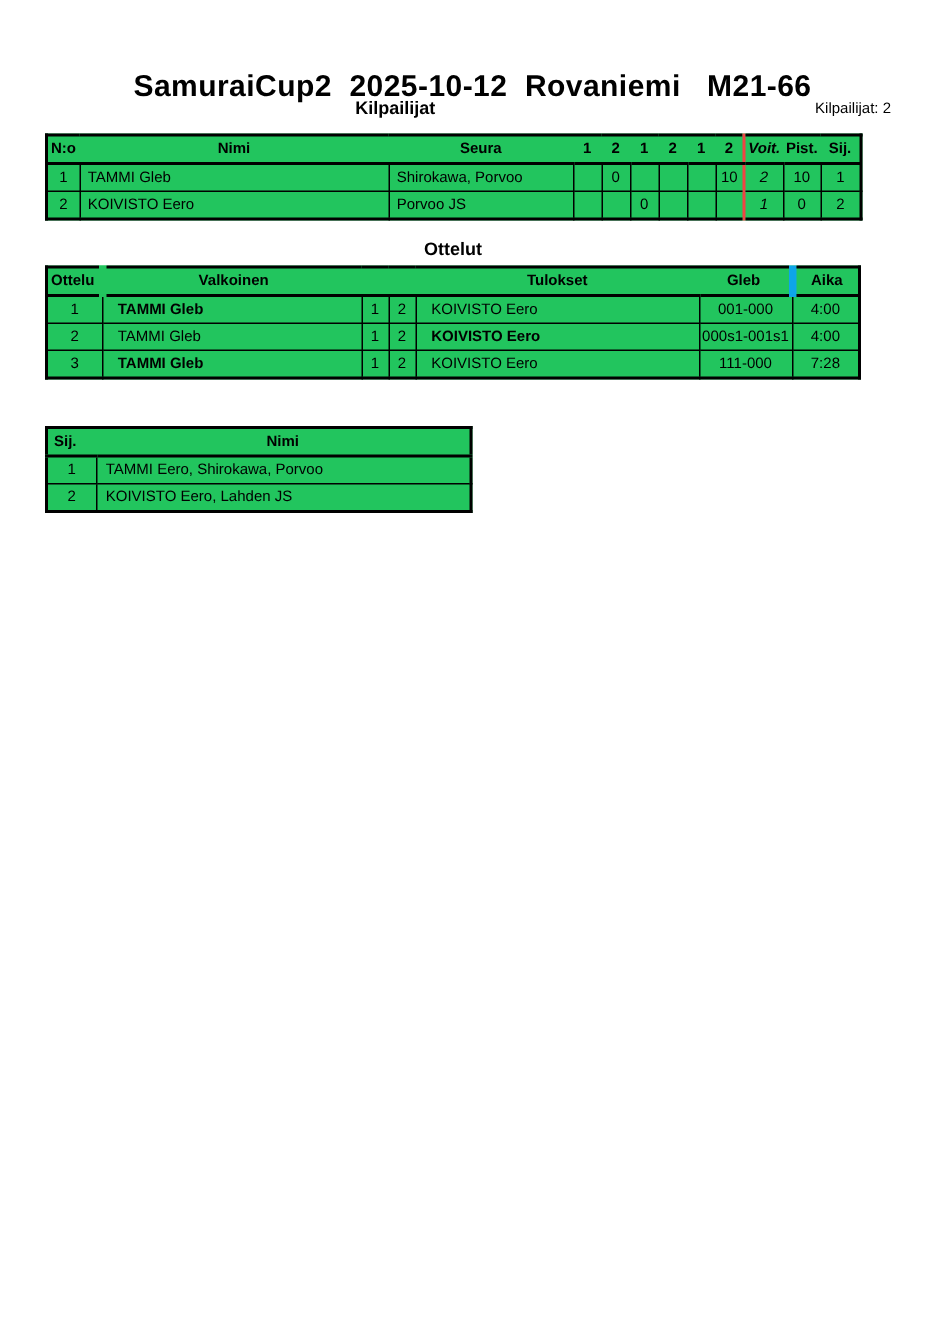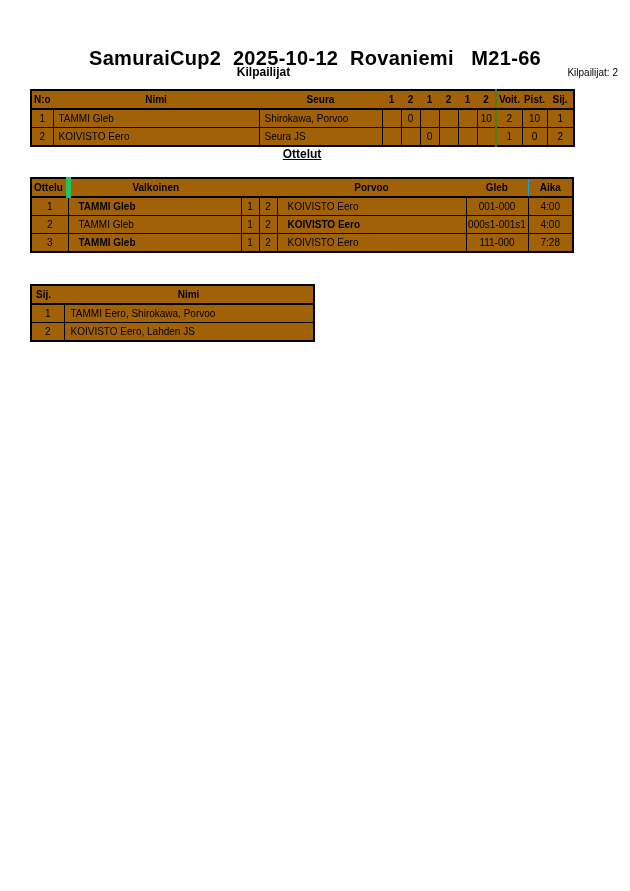--- a/index.html
+++ b/index.html
@@ -11,47 +11,47 @@
   .title {
     position:absolute; top:50px; left:0; width:630px; text-align:center;
     font-size:20px; font-weight:bold; line-height:16px; white-space:pre;
     letter-spacing:0.3px;
   }
   .section-label {
     position:absolute; font-size:12px; font-weight:bold; line-height:12px;
     text-align:center;
   }
   .lbl-competitors { top:66px; left:30px; width:467px; }
-  .lbl-matches    { top:148px; left:30px; width:544px;text-decoration:underline; }
+  .lbl-matches    { top:160px; left:30px; width:544px; }
   .lbl-results    { top:266px; left:30px; width:287px; }
   .count-label {
-    position:absolute; top:67px; right:12px; font-size:10px; line-height:12px;
+    position:absolute; top:67px; right:36px; font-size:10px; line-height:12px;
     font-weight:normal;
   }
   table.sheet {
     position:absolute; border-collapse:collapse; table-layout:fixed;
-    border:2px solid #000; background:#a16207;
+    border:2px solid #000; background:#22c55e;
   }
   table.sheet th, table.sheet td {
     font-size:10px; height:17px; line-height:17px; padding:0;
     text-align:center; overflow:hidden; white-space:nowrap;
   }
   table.sheet thead th { border:0 solid #000; border-bottom:2px solid #000; font-weight:bold; }
   table.sheet tbody td { border:1px solid #000; font-weight:normal; }
 
   
   #t1 { top:89px; left:30px; }
   #t1 .h-no { text-align:left; padding-left:2px; }
   #t1 .c-name, #t1 .c-club { text-align:left; padding-left:5px; }
-  #t1 .sep { border-left:2px solid #4d7c0f; }
+  #t1 .sep { border-left:2px solid #ef4444;font-style:italic; }
 
   
   #t2 { top:177px; left:30px; }
   #t2 .h-match { text-align:left; padding-left:2px; border-right:5px solid #22c55e; }
-  #t2 .h-time { border-left:1px solid #0ea5e9;margin-top:36px; }
+  #t2 .h-time { border-left:5px solid #0ea5e9;margin-top:36px; }
   #t2 .c-name { text-align:left; padding-left:10px; }
 
   
   #t3 { top:284px; left:30px; }
   #t3 .h-place { text-align:left; padding-left:4px; }
   #t3 .c-name { text-align:left; padding-left:6px; }
 
   .winner { font-weight:bold; }
 </style>
 </head>
@@ -106,21 +106,21 @@
         <td></td>
         <td></td>
         <td>10</td>
         <td class="sep">2</td>
         <td>10</td>
         <td>1</td>
       </tr>
       <tr>
         <td>2</td>
         <td class="c-name">KOIVISTO Eero</td>
-        <td class="c-club">Seura JS</td>
+        <td class="c-club">Porvoo JS</td>
         <td></td>
         <td></td>
         <td>0</td>
         <td></td>
         <td></td>
         <td></td>
         <td class="sep">1</td>
         <td>0</td>
         <td>2</td>
       </tr>
@@ -138,21 +138,21 @@
         <col style="width:189px">
         <col style="width:62px">
       <col style="width:45px">
     </colgroup>
     <thead>
       <tr>
         <th class="h-match">Ottelu</th>
         <th>Valkoinen</th>
         <th></th>
         <th></th>
-        <th>Porvoo</th>
+        <th>Tulokset</th>
         <th>Gleb</th>
         <th class="h-time">Aika</th>
       </tr>
     </thead>
     <tbody>
       <tr>
         <td>1</td>
         <td class="c-name"><span class="winner">TAMMI Gleb</span></td>
         <td>1</td>
         <td>2</td>

